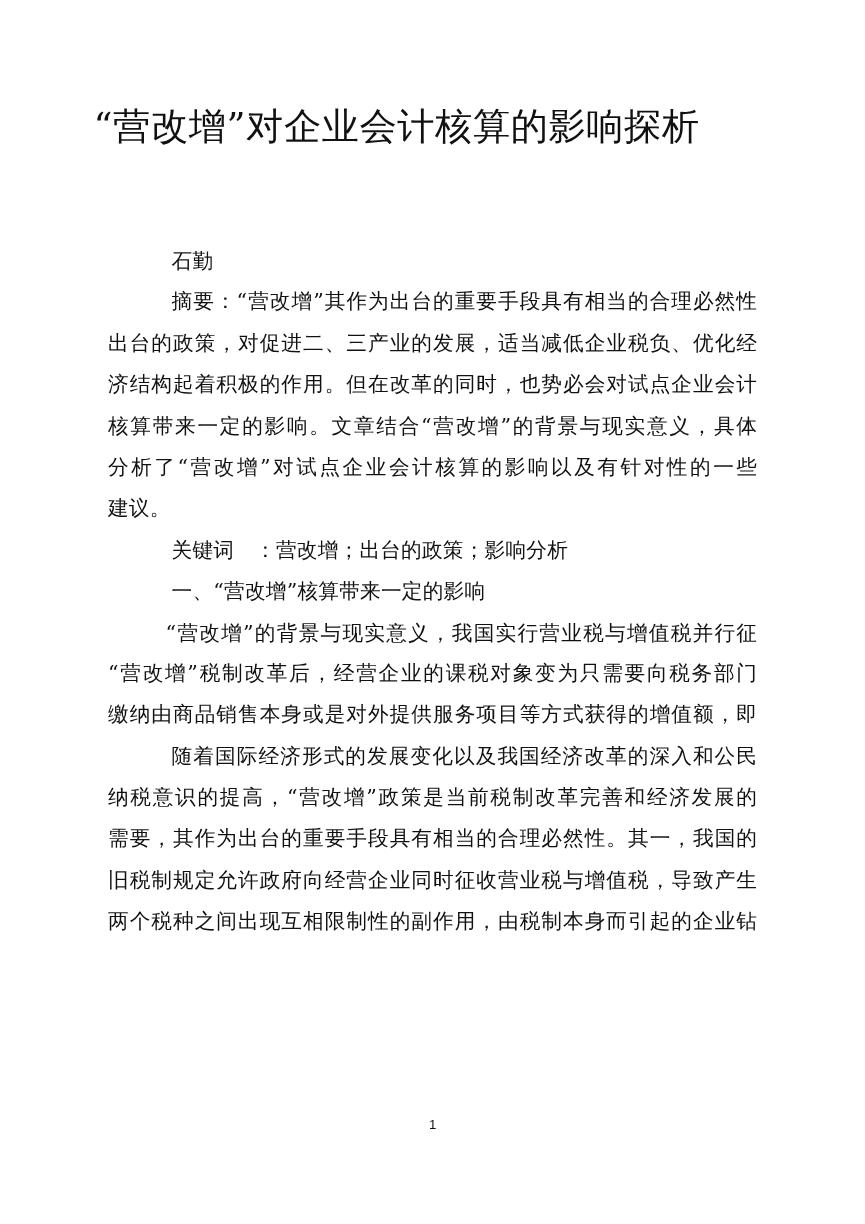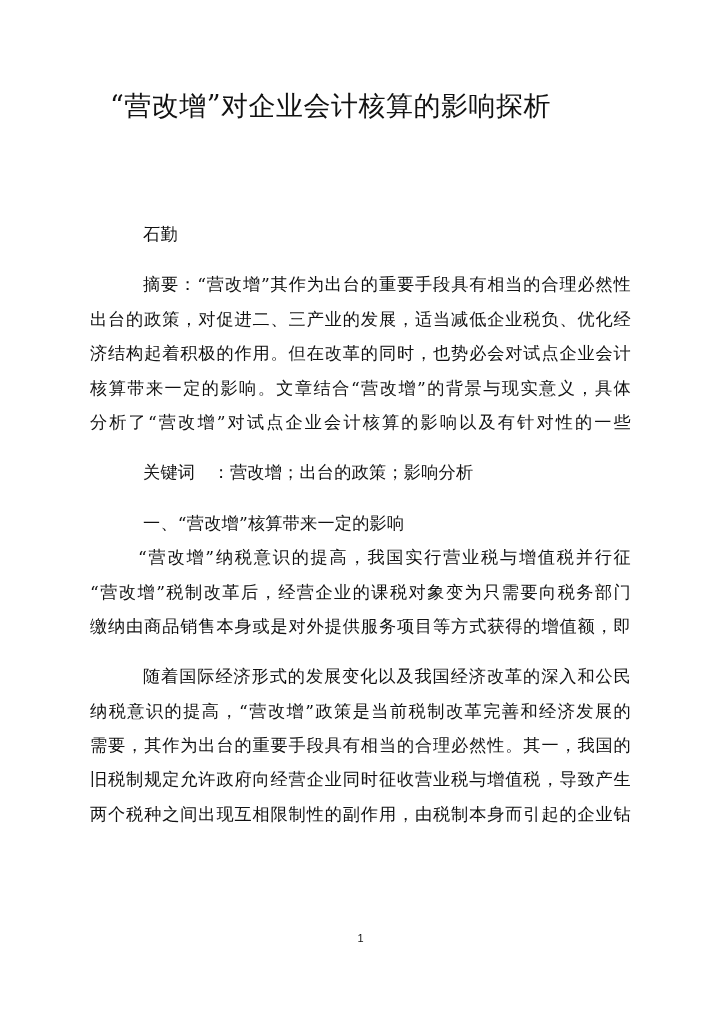--- a/index.html
+++ b/index.html
@@ -1,44 +1,45 @@
 <!DOCTYPE html>
 <html><head>
 <meta charset="utf-8">
 <style>
   html, body { margin: 0; padding: 0; background: #ffffff; }
   body { width: 721px; height: 1020px; position: relative; overflow: hidden;
          font-family: "DejaVu Serif", "Liberation Serif", serif; color: #111; }
   .title { position: absolute; top: 86px; left: 0; width: 661px; text-align: center;
-           font-size: 27px; line-height: 40px; letter-spacing: 0.5px; }
+           font-size: 31px; line-height: 40px; letter-spacing: 0.5px; }
   .body { position: absolute; left: 90px; top: 201px; width: 541px; }
   .line { font-size: 17.2px; line-height: 34.4px; height: 34.4px; white-space: nowrap;
           text-align: justify; text-align-last: justify; letter-spacing: 0.2px; }
   .line.last { text-align-last: left; }
-  .indent { padding-left: 53px; margin-top: 16px; }
+  .indent { padding-left: 53px; }
   .indent-s { padding-left: 48px; }
   .page-num { position: absolute; top: 932px; left: 0; width: 721px; text-align: center;
               font-family: "Liberation Sans", sans-serif; font-size: 11px; }
 </style>
 </head>
 <body>
 
 <div>
   <div class="title">“营改增”对企业会计核算的影响探析</div>
 
   <div class="body">
     <div class="line indent last">石勤</div>
     <div class="line indent">摘要：“营改增”其作为出台的重要手段具有相当的合理必然性</div>
     <div class="line">出台的政策，对促进二、三产业的发展，适当减低企业税负、优化经</div>
     <div class="line">济结构起着积极的作用。但在改革的同时，也势必会对试点企业会计</div>
     <div class="line">核算带来一定的影响。文章结合“营改增”的背景与现实意义，具体</div>
     <div class="line">分析了“营改增”对试点企业会计核算的影响以及有针对性的一些</div>
+    <div class="line last">建议。</div>
     <div class="line indent last">关键词　：营改增；出台的政策；影响分析</div>
     <div class="line indent last">一、“营改增”核算带来一定的影响</div>
-    <div class="line indent-s">“营改增”纳税意识的提高，我国实行营业税与增值税并行征</div>
+    <div class="line indent-s">“营改增”的背景与现实意义，我国实行营业税与增值税并行征</div>
     <div class="line">“营改增”税制改革后，经营企业的课税对象变为只需要向税务部门</div>
     <div class="line">缴纳由商品销售本身或是对外提供服务项目等方式获得的增值额，即</div>
     <div class="line indent">随着国际经济形式的发展变化以及我国经济改革的深入和公民</div>
     <div class="line">纳税意识的提高，“营改增”政策是当前税制改革完善和经济发展的</div>
     <div class="line">需要，其作为出台的重要手段具有相当的合理必然性。其一，我国的</div>
     <div class="line">旧税制规定允许政府向经营企业同时征收营业税与增值税，导致产生</div>
     <div class="line">两个税种之间出现互相限制性的副作用，由税制本身而引起的企业钻</div>
   </div>
 
   <div class="page-num">1</div>

